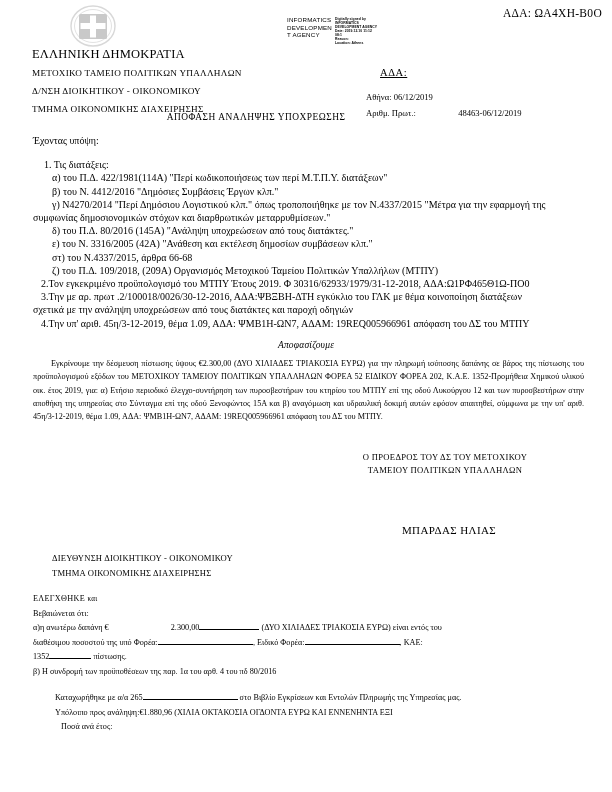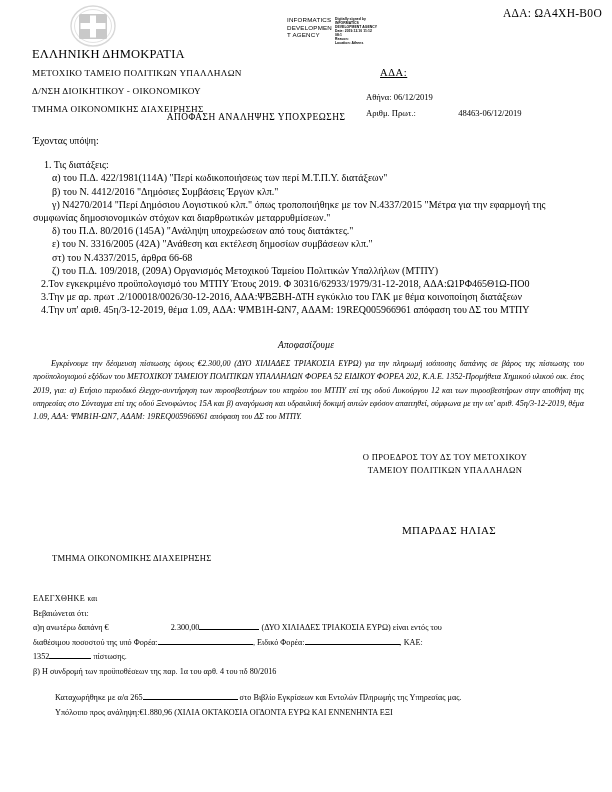--- a/index.html
+++ b/index.html
@@ -164,21 +164,21 @@
   .decide-body {
     position: absolute;
     left: 33px;
     top: 357px;
     width: 551px;
     font-size: 8.2px;
     line-height: 13.3px;
     text-align: justify;
   }
   .decide-body p { margin: 0; }
-  .decide-body .ind { text-indent: 18px; font-style: italic; }
+  .decide-body .ind { text-indent: 18px; }
 
   
   .president {
     position: absolute;
     left: 300px;
     top: 451px;
     width: 290px;
     text-align: center;
     font-size: 8.6px;
     line-height: 13px;
@@ -305,36 +305,38 @@
     <div class="subitem">α) του Π.Δ. 422/1981(114Α) "Περί κωδικοποιήσεως των περί Μ.Τ.Π.Υ. διατάξεων"</div>
     <div class="subitem">β) του Ν. 4412/2016  "Δημόσιες Συμβάσεις Έργων κλπ."</div>
     <div class="subitem">γ) Ν4270/2014  "Περί Δημόσιου Λογιστικού κλπ." όπως τροποποιήθηκε με τον Ν.4337/2015  "Μέτρα για την εφαρμογή της</div>
     <div class="wrapline">συμφωνίας δημοσιονομικών στόχων και διαρθρωτικών μεταρρυθμίσεων."</div>
     <div class="subitem">δ) του Π.Δ. 80/2016 (145Α) "Ανάληψη υποχρεώσεων από τους διατάκτες."</div>
     <div class="subitem">ε) του Ν. 3316/2005 (42Α) "Ανάθεση και εκτέλεση δημοσίων συμβάσεων κλπ."</div>
     <div class="subitem">στ) του Ν.4337/2015, άρθρα 66-68</div>
     <div class="subitem">ζ) του Π.Δ. 109/2018, (209Α) Οργανισμός Μετοχικού Ταμείου Πολιτικών Υπαλλήλων (ΜΤΠΥ)</div>
     <div class="numitem" style="margin-left:8px">2.Τον εγκεκριμένο προϋπολογισμό του ΜΤΠΥ Έτους 2019. Φ 30316/62933/1979/31-12-2018, ΑΔΑ:Ω1ΡΦ465Θ1Ω-ΠΟ0</div>
     <div class="numitem" style="margin-left:8px">3.Την με αρ. πρωτ .2/100018/0026/30-12-2016, ΑΔΑ:ΨΒΞΒΗ-ΔΤΗ εγκύκλιο του ΓΛΚ με θέμα κοινοποίηση διατάξεων</div>
+    <div class="wrapline">σχετικά με την ανάληψη υποχρεώσεων από τους διατάκτες και παροχή οδηγιών</div>
     <div class="numitem" style="margin-left:8px">4.Την υπ' αριθ. 45η/3-12-2019, θέμα 1.09, ΑΔΑ: ΨΜΒ1Η-ΩΝ7, ΑΔΑΜ: 19REQ005966961 απόφαση του ΔΣ του ΜΤΠΥ</div>
   </div>
 
   <div class="decide-head">Αποφασίζουμε</div>
 
   <div class="decide-body">
     <p class="ind">Εγκρίνουμε την δέσμευση πίστωσης ύψους  €2.300,00 (ΔΥΟ ΧΙΛΙΑΔΕΣ ΤΡΙΑΚΟΣΙΑ ΕΥΡΩ) για την πληρωμή ισόποσης δαπάνης σε βάρος της πίστωσης του προϋπολογισμού εξόδων του ΜΕΤΟΧΙΚΟΥ ΤΑΜΕΙΟΥ ΠΟΛΙΤΙΚΩΝ ΥΠΑΛΛΗΛΩΝ ΦΟΡΕΑ 52 ΕΙΔΙΚΟΥ ΦΟΡΕΑ 202, Κ.Α.Ε.  1352-Προμήθεια Χημικού υλικού οικ. έτος 2019, για: α) Ετήσιο περιοδικό έλεγχο-συντήρηση των πυροσβεστήρων του κτηρίου του ΜΤΠΥ επί της οδού Λυκούργου 12 και των πυροσβεστήρων στην αποθήκη της υπηρεσίας στο Σύνταγμα επί της οδού Ξενοφώντος 15Α και β) αναγόμωση και υδραυλική δοκιμή αυτών εφόσον απαιτηθεί, σύμφωνα με την υπ' αριθ. 45η/3-12-2019, θέμα 1.09, ΑΔΑ: ΨΜΒ1Η-ΩΝ7, ΑΔΑΜ: 19REQ005966961 απόφαση του ΔΣ του ΜΤΠΥ.</p>
   </div>
 
   <div class="president">
     <div>Ο ΠΡΟΕΔΡΟΣ ΤΟΥ ΔΣ ΤΟΥ ΜΕΤΟΧΙΚΟΥ</div>
     <div>ΤΑΜΕΙΟΥ ΠΟΛΙΤΙΚΩΝ ΥΠΑΛΛΗΛΩΝ</div>
   </div>
   <div class="signer-name">ΜΠΑΡΔΑΣ ΗΛΙΑΣ</div>
 
   <div class="dept-bottom">
+    <div>ΔΙΕΥΘΥΝΣΗ ΔΙΟΙΚΗΤΙΚΟΥ - ΟΙΚΟΝΟΜΙΚΟΥ</div>
     <div>ΤΜΗΜΑ ΟΙΚΟΝΟΜΙΚΗΣ ΔΙΑΧΕΙΡΗΣΗΣ</div>
   </div>
 
   <div class="verify">
     <p class="elegx">
       <span>ΕΛΕΓΧΘΗΚΕ</span>
       <span class="small">και</span>
     </p>
     <p>Βεβαιώνεται ότι:</p>
     <p>
@@ -354,15 +356,16 @@
     <div class="gap"></div>
     <p class="indent1">
       <span>Καταχωρήθηκε με α/α</span>
       <span>265</span><span class="blank-md"></span>
       <span>στο Βιβλίο Εγκρίσεων και Εντολών Πληρωμής της Υπηρεσίας μας.</span>
     </p>
     <p class="indent1">
       <span>Υπόλοιπο προς ανάληψη:</span><span>€1.880,96</span>
       <span>(ΧΙΛΙΑ ΟΚΤΑΚΟΣΙΑ ΟΓΔΟΝΤΑ ΕΥΡΩ ΚΑΙ ΕΝΝΕΝΗΝΤΑ ΕΞΙ</span>
     </p>
+    <p class="indent2">Ποσά ανά έτος:</p>
   </div>
 
 </div>
 
 </body></html>

